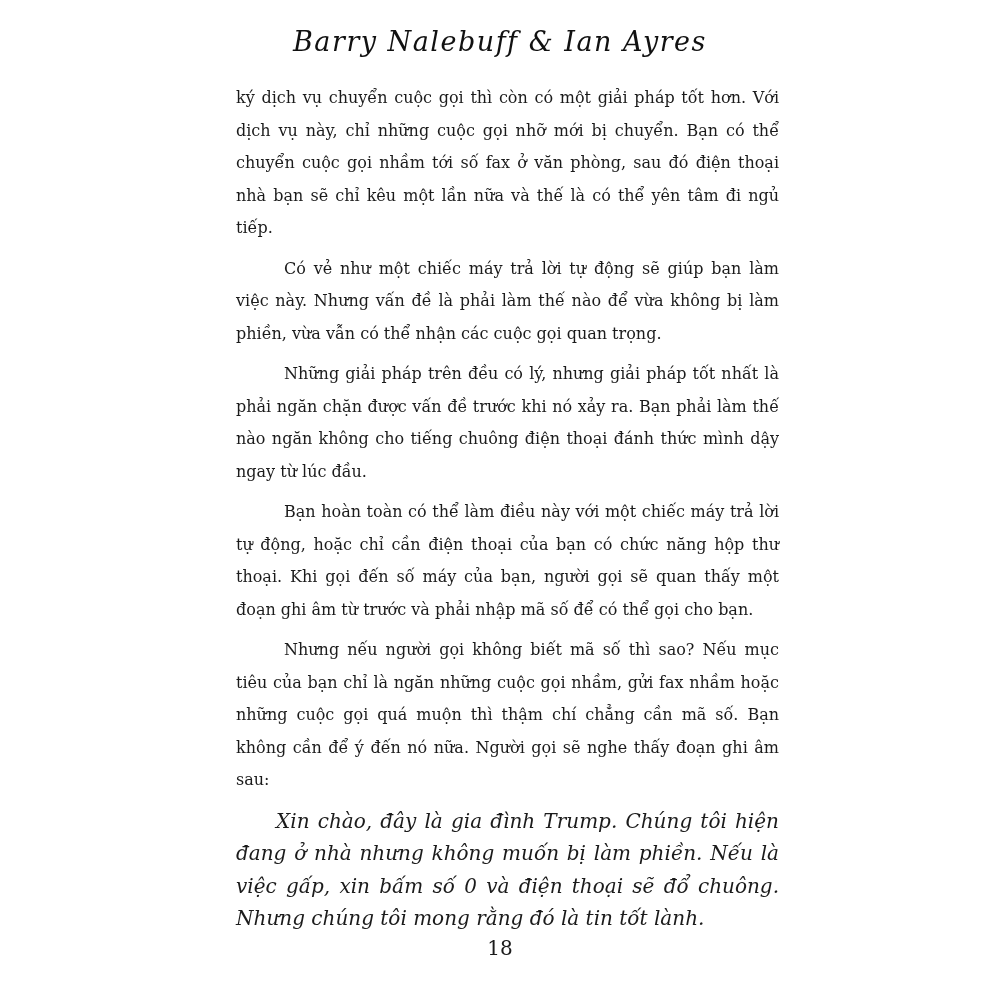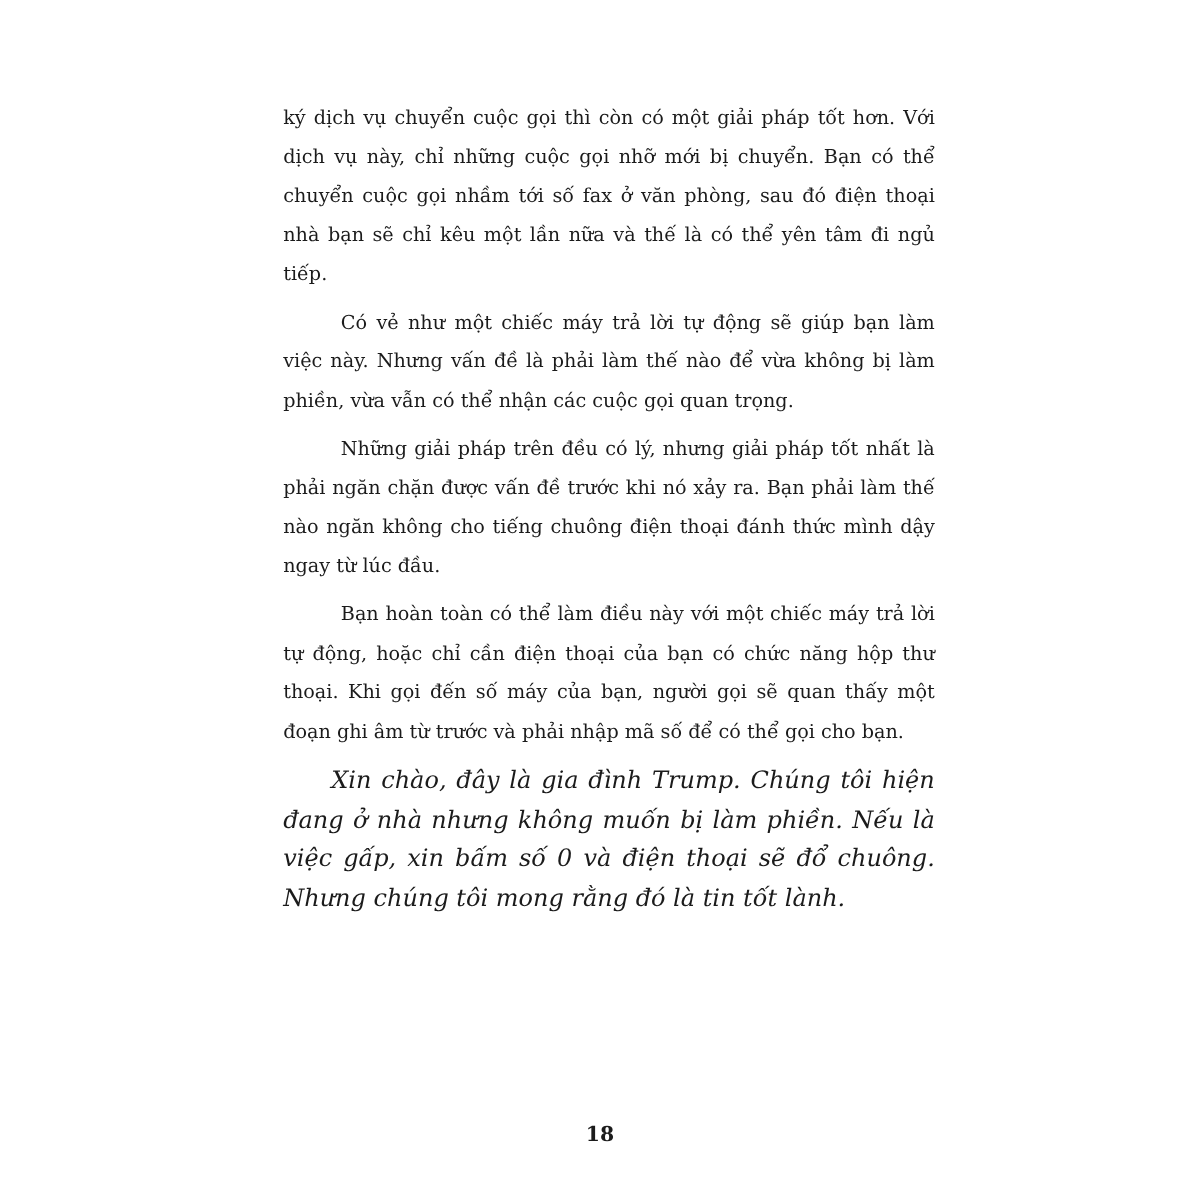--- a/index.html
+++ b/index.html
@@ -50,34 +50,36 @@
     font-size: 20px;
     text-indent: 40px;
     margin-top: 4px;
   }
   .page-number {
     position: absolute;
     top: 936px;
     left: 0;
     width: 100%;
     text-align: center;
-    font-size: 17px;
-    font-weight: bold;
+    font-size: 20px;
+    font-weight: normal;
     color: #1b1b1b;
   }
 </style>
 </head>
 <body>
 
 <div class="page">
 
+  <div class="page-header">Barry Nalebuff &amp; Ian Ayres</div>
 
   <div class="content">
     <p class="para no-indent">ký dịch vụ chuyển cuộc gọi thì còn có một giải pháp tốt hơn. Với dịch vụ này, chỉ những cuộc gọi nhỡ mới bị chuyển. Bạn có thể chuyển cuộc gọi nhầm tới số fax ở văn phòng, sau đó điện thoại nhà bạn sẽ chỉ kêu một lần nữa và thế là có thể yên tâm đi ngủ tiếp.</p>
     <p class="para">Có vẻ như một chiếc máy trả lời tự động sẽ giúp bạn làm việc này. Nhưng vấn đề là phải làm thế nào để vừa không bị làm phiền, vừa vẫn có thể nhận các cuộc gọi quan trọng.</p>
     <p class="para">Những giải pháp trên đều có lý, nhưng giải pháp tốt nhất là phải ngăn chặn được vấn đề trước khi nó xảy ra. Bạn phải làm thế nào ngăn không cho tiếng chuông điện thoại đánh thức mình dậy ngay từ lúc đầu.</p>
     <p class="para">Bạn hoàn toàn có thể làm điều này với một chiếc máy trả lời tự động, hoặc chỉ cần điện thoại của bạn có chức năng hộp thư thoại. Khi gọi đến số máy của bạn, người gọi sẽ quan thấy một đoạn ghi âm từ trước và phải nhập mã số để có thể gọi cho bạn.</p>
+    <p class="para">Nhưng nếu người gọi không biết mã số thì sao? Nếu mục tiêu của bạn chỉ là ngăn những cuộc gọi nhầm, gửi fax nhầm hoặc những cuộc gọi quá muộn thì thậm chí chẳng cần mã số. Bạn không cần để ý đến nó nữa. Người gọi sẽ nghe thấy đoạn ghi âm sau:</p>
     <p class="para quote">Xin chào, đây là gia đình Trump. Chúng tôi hiện đang ở nhà nhưng không muốn bị làm phiền. Nếu là việc gấp, xin bấm số 0 và điện thoại sẽ đổ chuông. Nhưng chúng tôi mong rằng đó là tin tốt lành.</p>
   </div>
 
   <div class="page-number">18</div>
 
 </div>
 
 </body></html>

